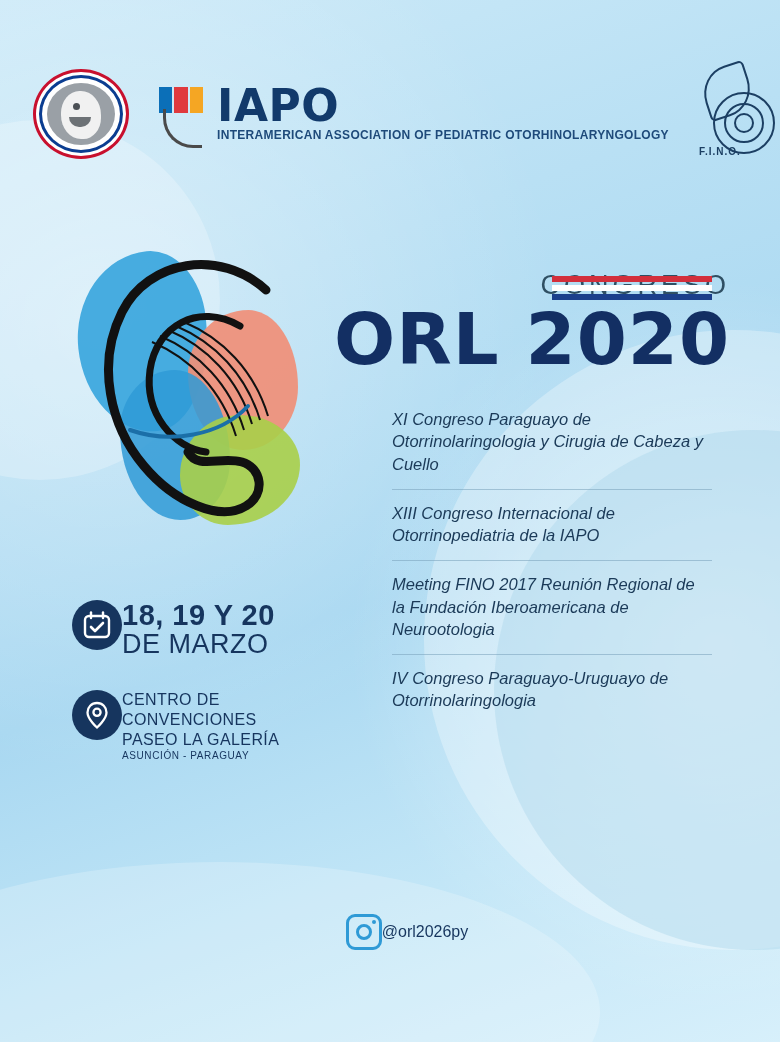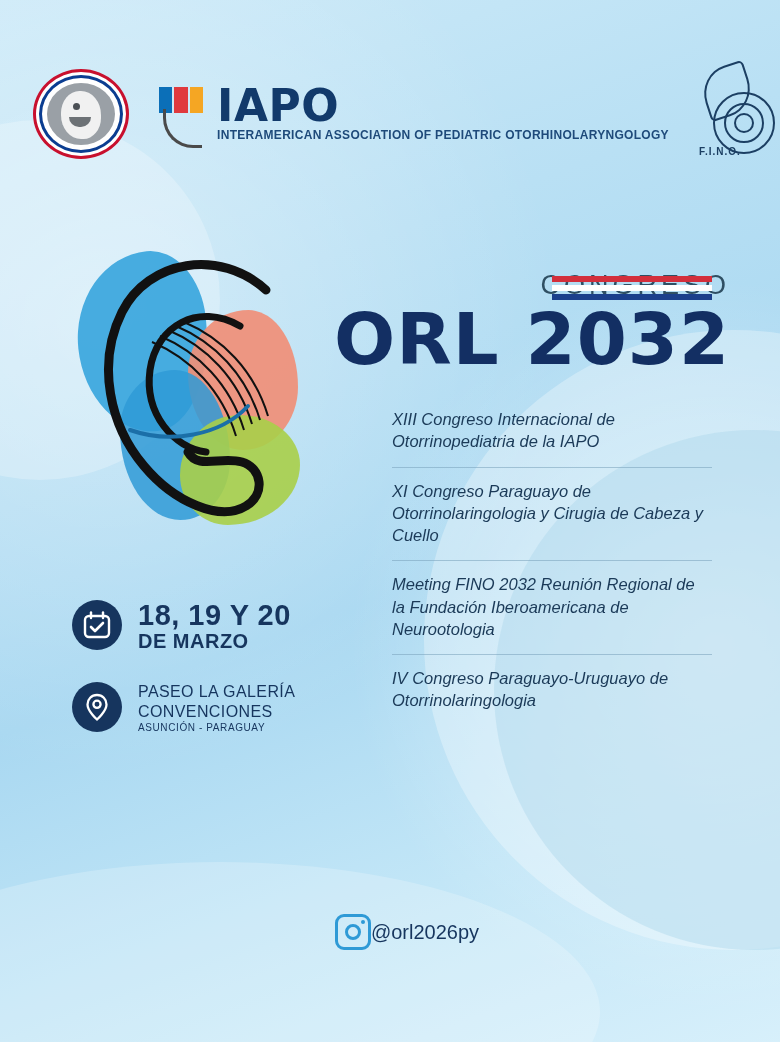--- a/index.html
+++ b/index.html
@@ -73,33 +73,33 @@
   .orl{font-size:72px;font-weight:bold;color:#132f63;letter-spacing:1px;line-height:1;margin-top:2px;font-family:"DejaVu Sans", sans-serif;}
 
   
   .clist{position:absolute;left:392px;top:408px;width:320px;}
   .citem{padding:0 0 14px 0;margin-bottom:12px;border-bottom:1px solid rgba(120,160,185,0.55);}
   .citem:last-child{border-bottom:none;}
   .citem p{margin:0;font-style:italic;font-size:16.5px;line-height:1.35;color:#1b3a58;}
 
   
   .info{position:absolute;left:72px;top:600px;width:300px;}
-  .row{display:flex;align-items:flex-start;gap:16px;margin-bottom:30px;}
+  .row{display:flex;align-items:flex-start;gap:0;margin-bottom:30px;}
   .circ{width:50px;height:50px;border-radius:50%;background:#16355e;flex:0 0 50px;position:relative;}
   .circ svg{position:absolute;left:11px;top:11px;width:28px;height:28px;}
   .date-main{font-size:29px;font-weight:bold;color:#16355e;line-height:1.05;letter-spacing:0.5px;}
-  .date-sub{font-size:20px;color:#16355e;font-weight:700;line-height:1.1;letter-spacing:0.5px;}
+  .date-sub{font-size:27px;color:#16355e;font-weight:400;line-height:1.1;letter-spacing:0.5px;}
   .venue{font-size:16px;color:#16355e;line-height:1.25;letter-spacing:.4px;}
   .venue .strong{font-weight:normal;font-size:10px;letter-spacing:.6px;}
 
   
   .footer{position:absolute;left:0;bottom:92px;width:100%;text-align:center;}
   .foot-title{font-size:14px;font-weight:bold;letter-spacing:2px;color:#16355e;margin-bottom:14px;}
   .handles{display:flex;align-items:center;justify-content:center;gap:30px;}
-  .handle{display:flex;align-items:center;font-size:20px;color:#16355e;}
+  .handle{display:flex;align-items:center;font-size:16px;color:#16355e;}
   .ig{width:30px;height:30px;border:3px solid #2f9ad6;border-radius:9px;position:relative;}
   .ig:after{content:"";position:absolute;left:7px;top:7px;width:10px;height:10px;border:3px solid #2f9ad6;border-radius:50%;}
   .ig:before{content:"";position:absolute;right:3px;top:3px;width:4px;height:4px;background:#2f9ad6;border-radius:50%;}
   .globe{width:30px;height:30px;border-radius:50%;border:3px solid #2f9ad6;position:relative;}
   .globe:after{content:"";position:absolute;left:10px;top:-3px;width:4px;height:30px;border:3px solid #2f9ad6;border-radius:50%;}
   .globe:before{content:"";position:absolute;left:-3px;top:10px;width:30px;height:4px;border-top:3px solid #2f9ad6;border-bottom:3px solid #2f9ad6;}
 </style>
 </head>
 <body>
 
@@ -163,32 +163,32 @@
     </div>
   </div>
 
   <div class="title-block">
     <div class="flagbars">
       <i class="fb-red"></i>
         <i class="fb-white"></i>
         <i class="fb-blue"></i>
     </div>
     <div class="kicker">CONGRESO</div>
-    <div class="orl">ORL 2032</div>
+    <div class="orl">ORL 2020</div>
   </div>
 
   <div class="clist">
     <div class="citem">
+      <p>XI Congreso Paraguayo de Otorrinolaringologia y Cirugia de Cabeza y Cuello</p>
+    </div>
+    <div class="citem">
       <p>XIII Congreso Internacional de Otorrinopediatria de la IAPO</p>
     </div>
     <div class="citem">
-      <p>XI Congreso Paraguayo de Otorrinolaringologia y Cirugia de Cabeza y Cuello</p>
-    </div>
-    <div class="citem">
-      <p>Meeting FINO 2032 Reunión Regional de la Fundación Iberoamericana de Neurootologia</p>
+      <p>Meeting FINO 2017 Reunión Regional de la Fundación Iberoamericana de Neurootologia</p>
     </div>
     <div class="citem">
       <p>IV Congreso Paraguayo-Uruguayo de Otorrinolaringologia</p>
     </div>
   </div>
 
   <div class="info">
 
     <div class="row">
       <div class="circ">
@@ -206,22 +206,23 @@
     </div>
 
     <div class="row">
       <div class="circ">
         <svg viewBox="0 0 28 28" xmlns="http://www.w3.org/2000/svg">
           <path d="M14 2 C8.5 2 4.5 6.2 4.5 11.4 C4.5 18 14 26.5 14 26.5 C14 26.5 23.5 18 23.5 11.4 C23.5 6.2 19.5 2 14 2 Z" fill="none" stroke="#ffffff" stroke-width="2.3"></path>
           <circle cx="14" cy="11.3" r="3.6" fill="none" stroke="#ffffff" stroke-width="2.3"></circle>
         </svg>
       </div>
       <div class="venue">
+        <div>CENTRO DE</div>
+        <div>CONVENCIONES</div>
         <div>PASEO LA GALERÍA</div>
-        <div>CONVENCIONES</div>
         <div class="strong">ASUNCIÓN - PARAGUAY</div>
       </div>
     </div>
 
   </div>
 
   <div class="footer">
     <div class="handles">
       <div class="handle">
         <span class="ig"></span>

